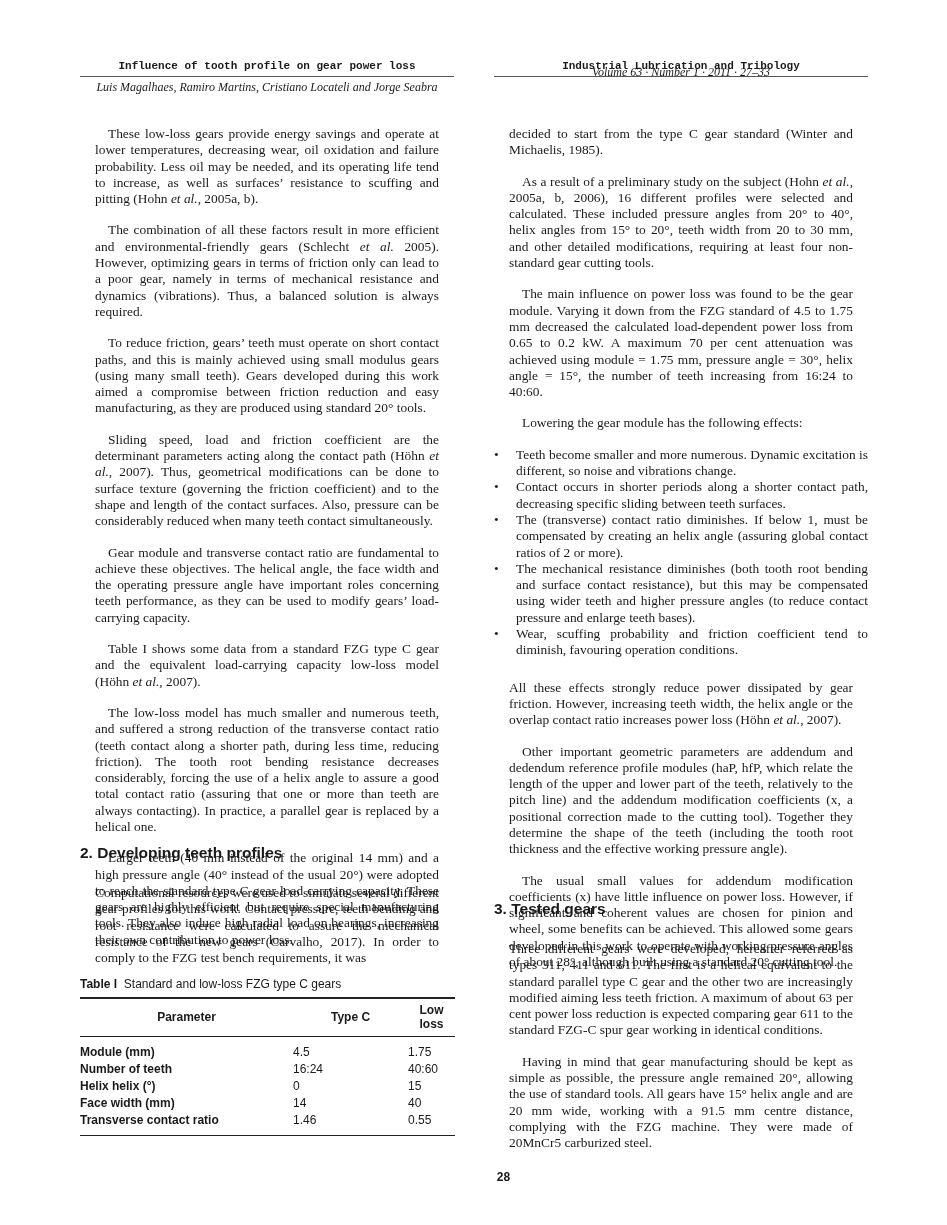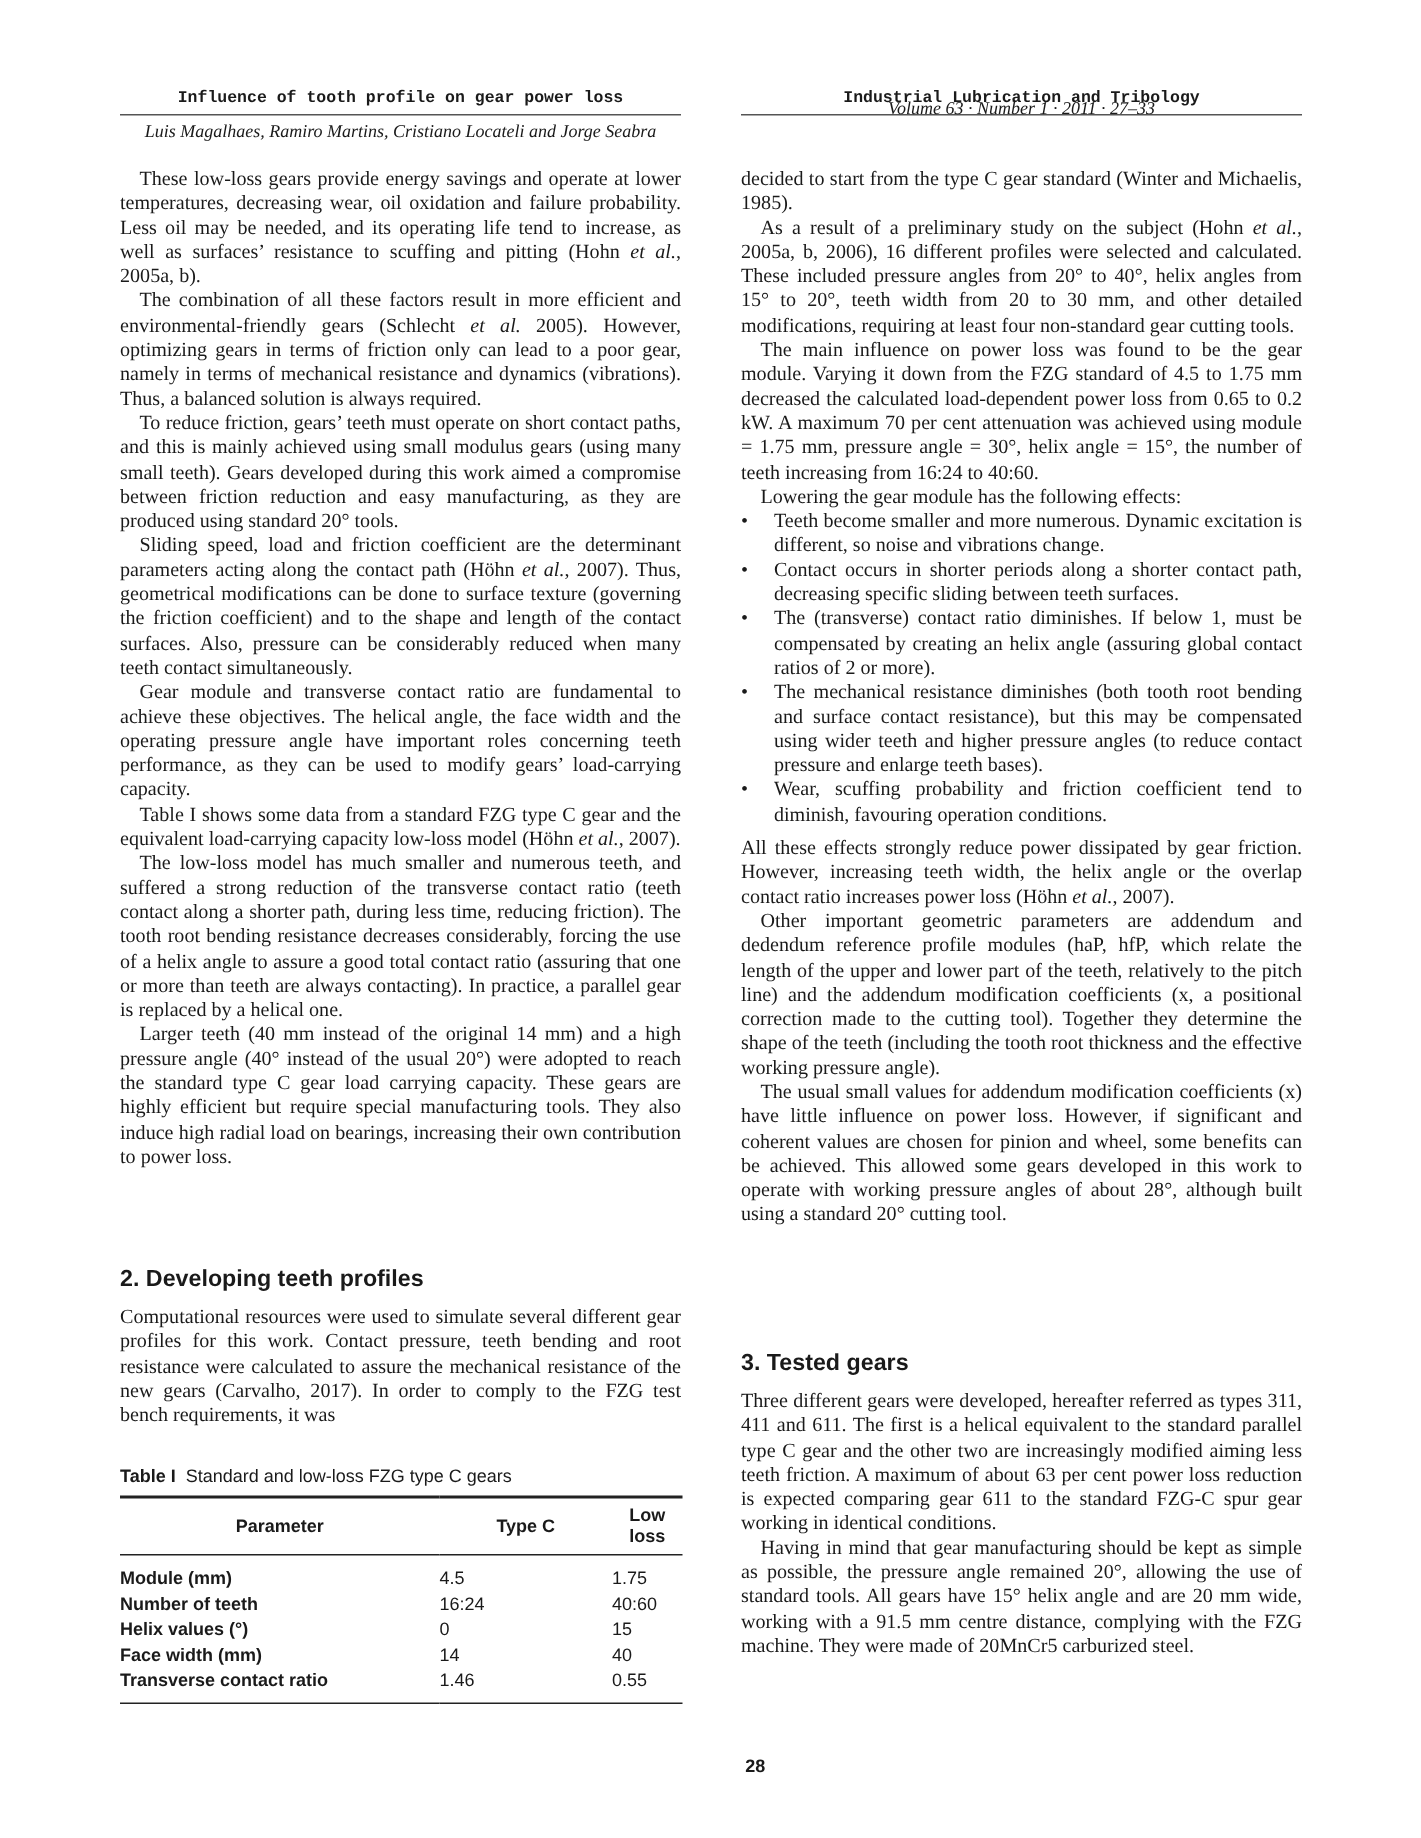--- a/index.html
+++ b/index.html
@@ -1,21 +1,21 @@
 <!DOCTYPE html>
 <html><head>
 <meta charset="utf-8">
 <style>
   html, body { margin: 0; padding: 0; background: #ffffff; }
   body { width: 947px; height: 1225px; position: relative; overflow: hidden; color: #1a1a1a; }
   .hdr-title { position: absolute; font-family: Liberation Mono, monospace; font-weight: bold; font-size: 11px; text-align: center; }
   .hdr-sub { position: absolute; font-family: "Liberation Serif", serif; font-style: italic; font-size: 12px; text-align: center; }
   .hdr-rule { position: absolute; height: 1px; background: #555; }
   .col { position: absolute; width: 374px; font-family: "Liberation Serif", serif; font-size: 13.4px; line-height: 16.3px; }
-  .col p { margin: 0; text-align: justify; text-align-last: left; }
+  .col p { margin: 15px; text-align: justify; text-align-last: left; }
   .col p.ind { text-indent: 13px; }
   .col p.noind { text-indent: 0; }
   .col .sec { font-family: "Liberation Sans", sans-serif; font-weight: bold; font-size: 15.5px; line-height: 20px; margin: 0; }
   .col ul { list-style: none; margin: 0; padding: 0; }
   .col li { position: relative; padding-left: 22px; text-align: justify; }
   .col li .bullet { position: absolute; left: 0; top: 0; }
   em { font-style: italic; }
   .tbl-cap { position: absolute; left: 80px; top: 977px; font-family: "Liberation Sans", sans-serif; font-size: 12px; }
   .tbl-cap b { font-weight: bold; }
   table.t1 { position: absolute; left: 80px; top: 997px; width: 375px; border-collapse: collapse; font-family: "Liberation Sans", sans-serif; font-size: 12px; }
@@ -75,21 +75,21 @@
       <td class="p">Module (mm)</td>
       <td>4.5</td>
       <td>1.75</td>
     </tr>
     <tr>
       <td class="p">Number of teeth</td>
       <td>16:24</td>
       <td>40:60</td>
     </tr>
     <tr>
-      <td class="p">Helix values (°)</td>
+      <td class="p">Helix helix (°)</td>
       <td>0</td>
       <td>15</td>
     </tr>
     <tr>
       <td class="p">Face width (mm)</td>
       <td>14</td>
       <td>40</td>
     </tr>
     <tr class="last">
       <td class="p">Transverse contact ratio</td>

